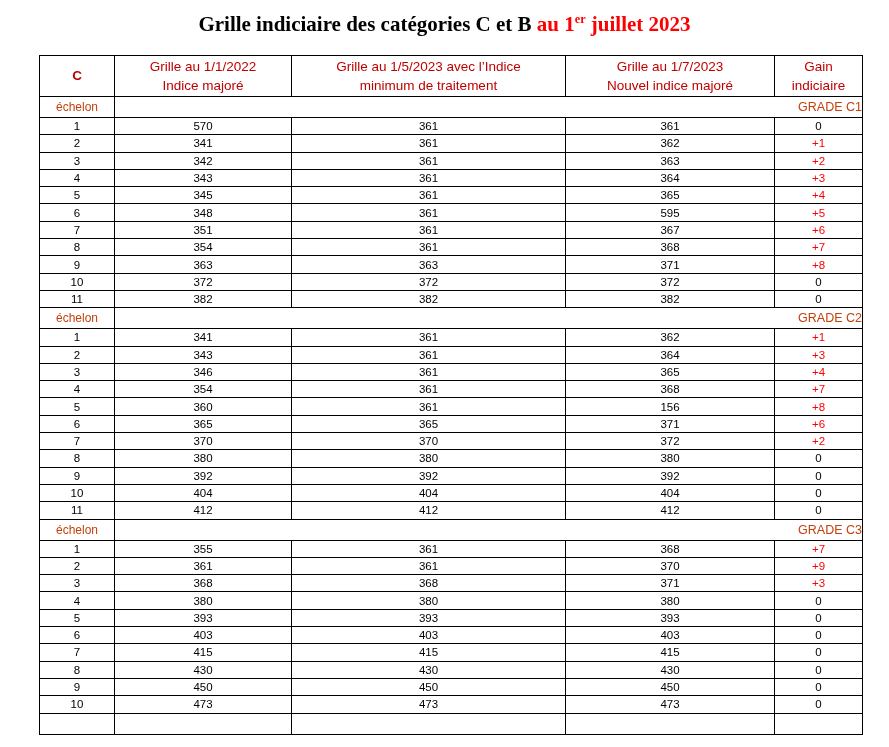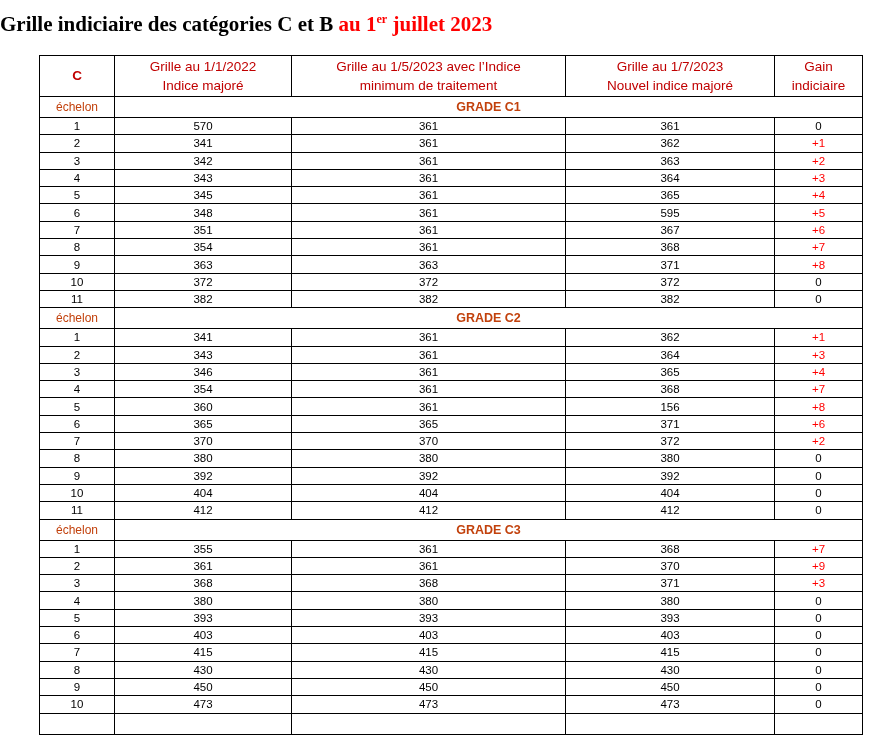--- a/index.html
+++ b/index.html
@@ -13,20 +13,21 @@
     position:relative;
     width:889px;height:747px;
     background:#ffffff;
     overflow:hidden;
     font-family:"Liberation Sans",sans-serif;
   }
   .title{
     position:absolute;
     top:12px;left:0;
     width:889px;
+    text-align:center;
     font-family:"Liberation Serif",serif;
     font-weight:bold;
     font-size:21px;
     color:#000000;
     white-space:nowrap;
   }
   .title .red-part{color:var(--title-red);}
   .title sup{font-size:0.58em;vertical-align:super;line-height:0;}
   table.grid{
     position:absolute;
@@ -48,21 +49,21 @@
     font-size:13.5px;
     line-height:1.42;
   }
   td.cat-cell{
     font-size:31px;
     font-weight:bold;
     color:var(--header-red);
     line-height:1;
   }
   tr.section-row td{height:20px;font-size:12px;color:#c2410c;}
-  tr.section-row td.grade-cell{font-weight:bold;font-size:12.5px;}
+  tr.section-row td.grade-cell{font-weight:normal;font-size:12.5px;text-align:right;}
   tr.data-row td{height:16.3px;font-size:11.5px;color:#000;}
   tr.data-row td.gain-pos{color:var(--gain-red);}
   tr.partial-row td{height:20px;}
 </style>
 </head>
 <body>
 
 <div class="page">
 
   <div class="title">

